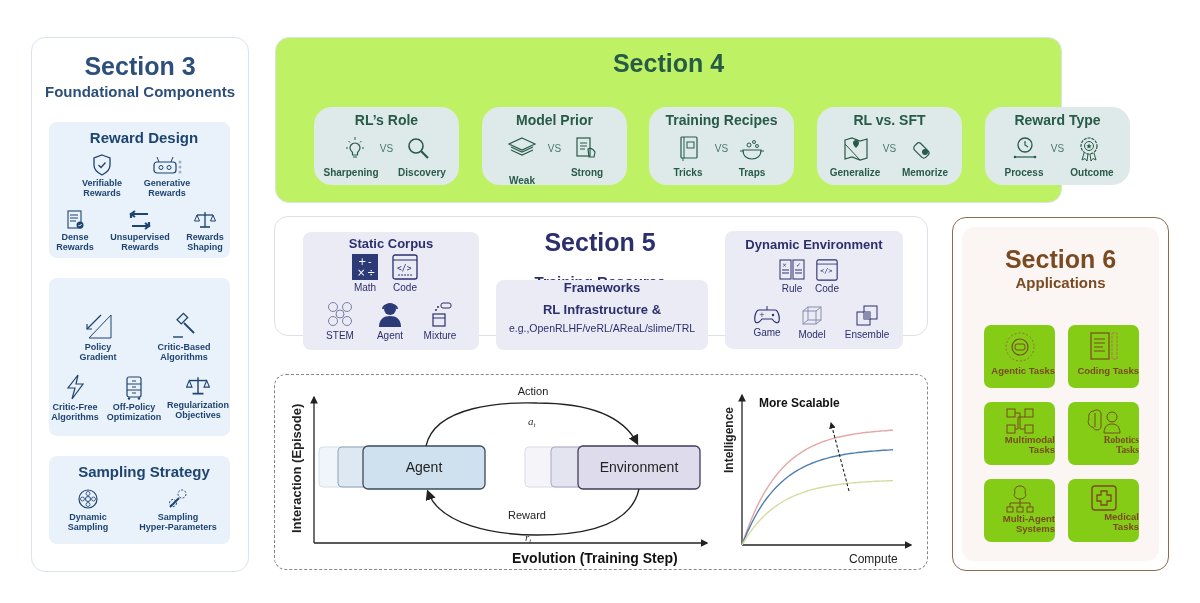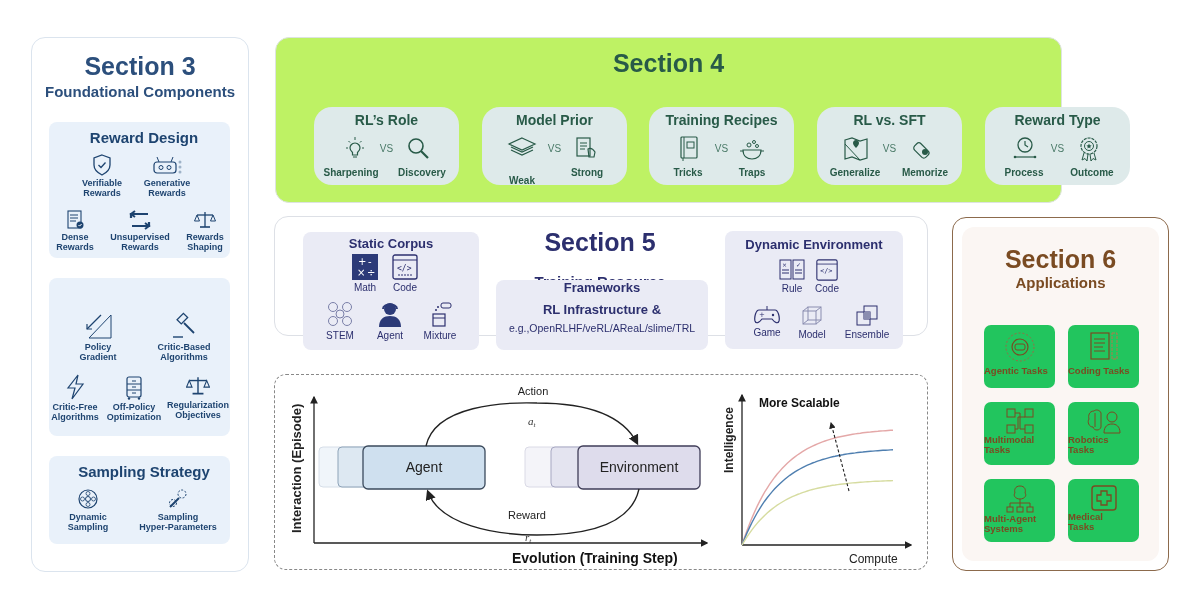--- a/index.html
+++ b/index.html
@@ -27,21 +27,21 @@
   
   #s5 { left: 274px; top: 216px; width: 654px; height: 120px; border: 1.5px solid #dde0e6; border-radius: 14px; background: #fff; }
   .s5-panel { position: absolute; background: #eaebf5; border-radius: 8px; }
   .s5-ptitle { color: #2c2f6e; font-weight: bold; font-size: 13px; text-align: center; }
   .s5-item { position: absolute; text-align: center; color: #2c2f6e; font-size: 10px; width: 50px; }
   .s5-item svg { display: block; margin: 0 auto 2px; }
 
   
   #s6 { left: 952px; top: 217px; width: 217px; height: 354px; border: 1.5px solid #8c6a4c; border-radius: 14px; background: #fff; }
   #s6-inner { position: absolute; left: 9px; top: 9px; right: 9px; bottom: 9px; background: #fbf6f3; border-radius: 12px; }
-  .s6-card { position: absolute; width: 71px; height: 63px; background: #22c55e; border-radius: 7px; text-align: left; }
+  .s6-card { position: absolute; width: 71px; height: 63px; background: #84cc16; border-radius: 7px; text-align: right; }
   .s6-card svg { display: block; margin: 5px auto 0; }
   .s6-lbl { color: #7a4b22; font-weight: bold; font-size: 9.5px; line-height: 10px; }
 
   
   #diag { left: 274px; top: 374px; width: 654px; height: 196px; border: 1.5px dashed #888; border-radius: 12px; background: #fff; }
 </style>
 </head>
 <body>
 
 <div id="s3" class="abs">
@@ -432,21 +432,21 @@
           <rect x="2" y="2" width="8" height="8" fill="none" stroke="#7a4b22"></rect>
           <rect x="20" y="2" width="8" height="8" fill="none" stroke="#7a4b22"></rect>
           <rect x="2" y="18" width="8" height="8" fill="none" stroke="#7a4b22"></rect>
           <rect x="20" y="18" width="8" height="8" fill="none" stroke="#7a4b22"></rect>
           <path d="M10 6 H15 V22 H20" fill="none" stroke="#7a4b22"></path>
           <path d="M10 22 H13 V10 H20" fill="none" stroke="#7a4b22"></path>
         </svg>
       <div class="s6-lbl">Multimodal</div>
       <div class="s6-lbl">Tasks</div>
     </div>
-    <div class="s6-card" style="left:106px;top:175px;">
+    <div class="s6-card" style="left:106px;top:175px;font-family:Liberation Serif, serif;">
       <svg width="36" height="28" viewBox="0 0 36 28">
           <path d="M8 4 C3 4 2 9 3 12 C1 15 3 20 7 20 C8 24 14 24 15 20 V6 C14 3 10 2 8 4 Z" fill="none" stroke="#7a4b22"></path>
           <line x1="9" y1="6" x2="9" y2="20" stroke="#7a4b22"></line>
           <circle cx="26" cy="10" r="5" fill="none" stroke="#7a4b22"></circle>
           <path d="M18 26 C18 19 22 17 26 17 C30 17 34 19 34 26 Z" fill="none" stroke="#7a4b22"></path>
         </svg>
       <div class="s6-lbl">Robotics</div>
       <div class="s6-lbl">Tasks</div>
     </div>
     <div class="s6-card" style="left:22px;top:252px;">

